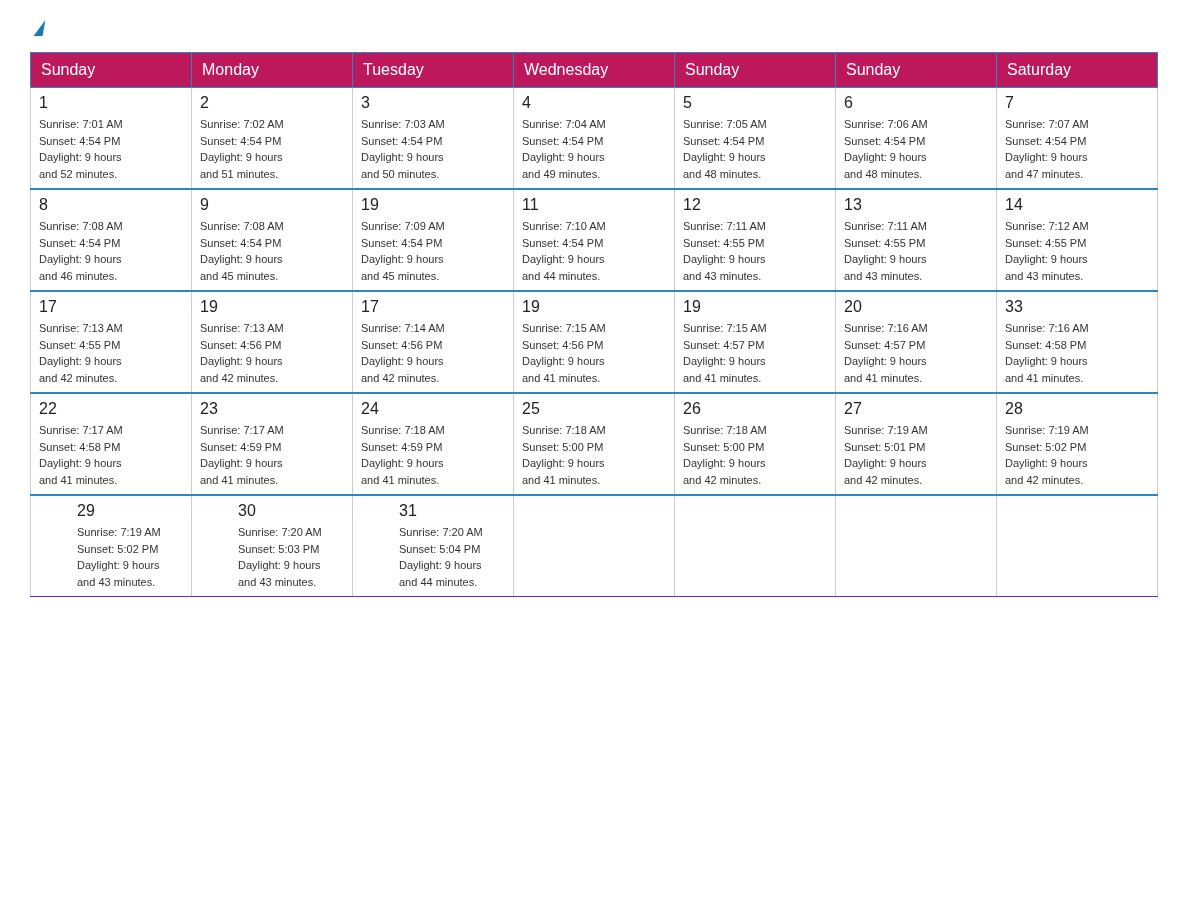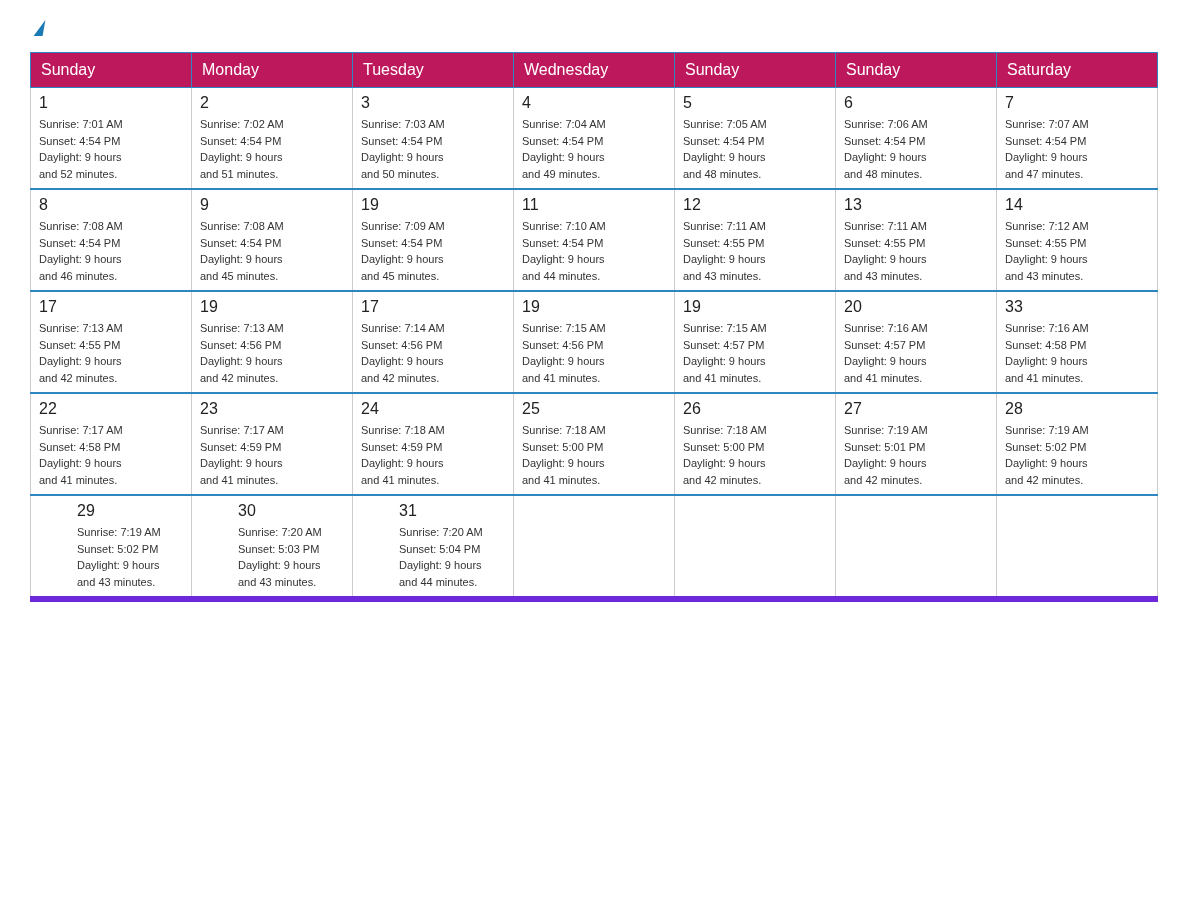--- a/index.html
+++ b/index.html
@@ -89,21 +89,21 @@
     
     .calendar tr:not(:first-child) td {
       border-top: 2px solid #2e86c1;
     }
     .calendar tr td {
       border-bottom: none;
       border-right: 1px solid #cccccc;
       border-left: 1px solid #cccccc;
     }
     .calendar tr:last-child td {
-      border-bottom: 6px solid #6d28d9;
+      border-bottom: 1px solid #6d28d9;
       padding-left: 46px;
     }
   </style>
 </head>
 <body>
 
 <div class="header">
   <div class="logo">
     <div class="logo-line">
       <span class="logo-general"></span>

